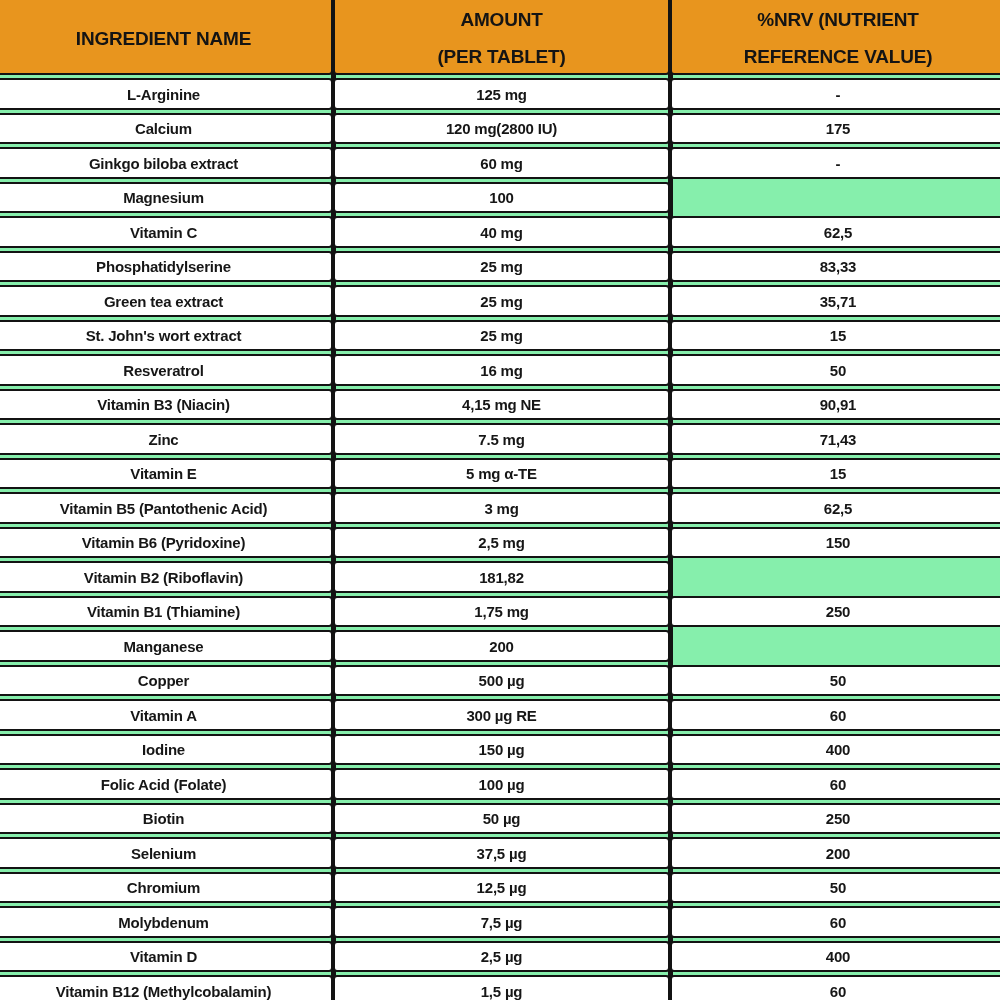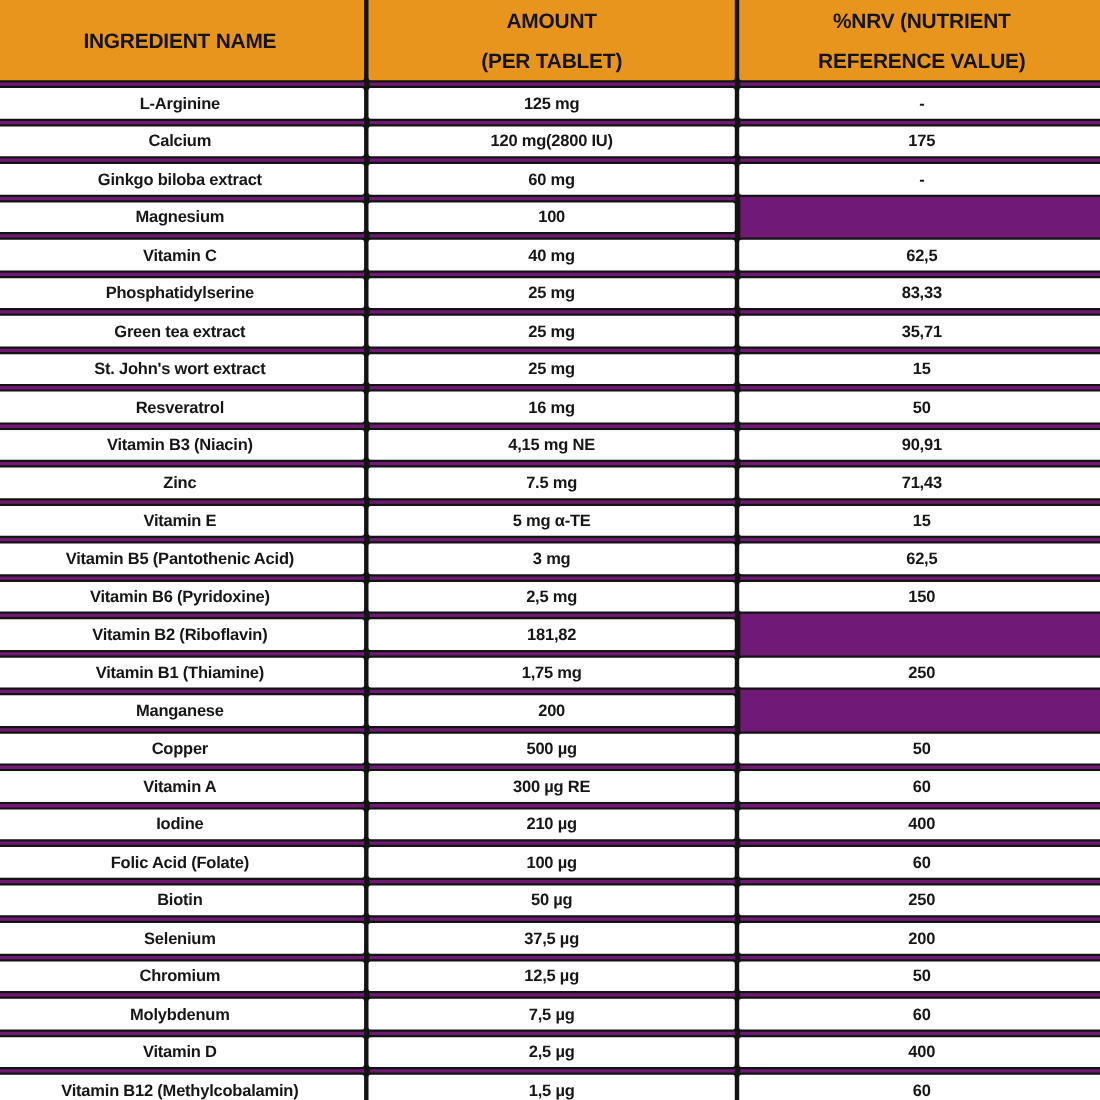--- a/index.html
+++ b/index.html
@@ -7,21 +7,21 @@
     margin: 0;
     padding: 0;
     background: #ffffff;
     font-family: "Liberation Sans", sans-serif;
   }
   .viewport {
     position: relative;
     width: 1000px;
     height: 1000px;
     overflow: hidden;
-    background: #701a75;
+    background: #86efac;
   }
   
   .sheet {
     position: absolute;
     top: -5px;
     left: -6px;
     width: 1012px;
     height: 1012px;
   }
   
@@ -171,21 +171,21 @@
           </div><div class="trow body-row">
             <div class="cell body">Copper</div>
             <div class="cell body">500 µg</div>
             <div class="cell body">50</div>
           </div><div class="trow body-row">
             <div class="cell body">Vitamin A</div>
             <div class="cell body">300 µg RE</div>
             <div class="cell body">60</div>
           </div><div class="trow body-row">
             <div class="cell body">Iodine</div>
-            <div class="cell body">210 µg</div>
+            <div class="cell body">150 µg</div>
             <div class="cell body">400</div>
           </div><div class="trow body-row">
             <div class="cell body">Folic Acid (Folate)</div>
             <div class="cell body">100 µg</div>
             <div class="cell body">60</div>
           </div><div class="trow body-row">
             <div class="cell body">Biotin</div>
             <div class="cell body">50 µg</div>
             <div class="cell body">250</div>
           </div><div class="trow body-row">

